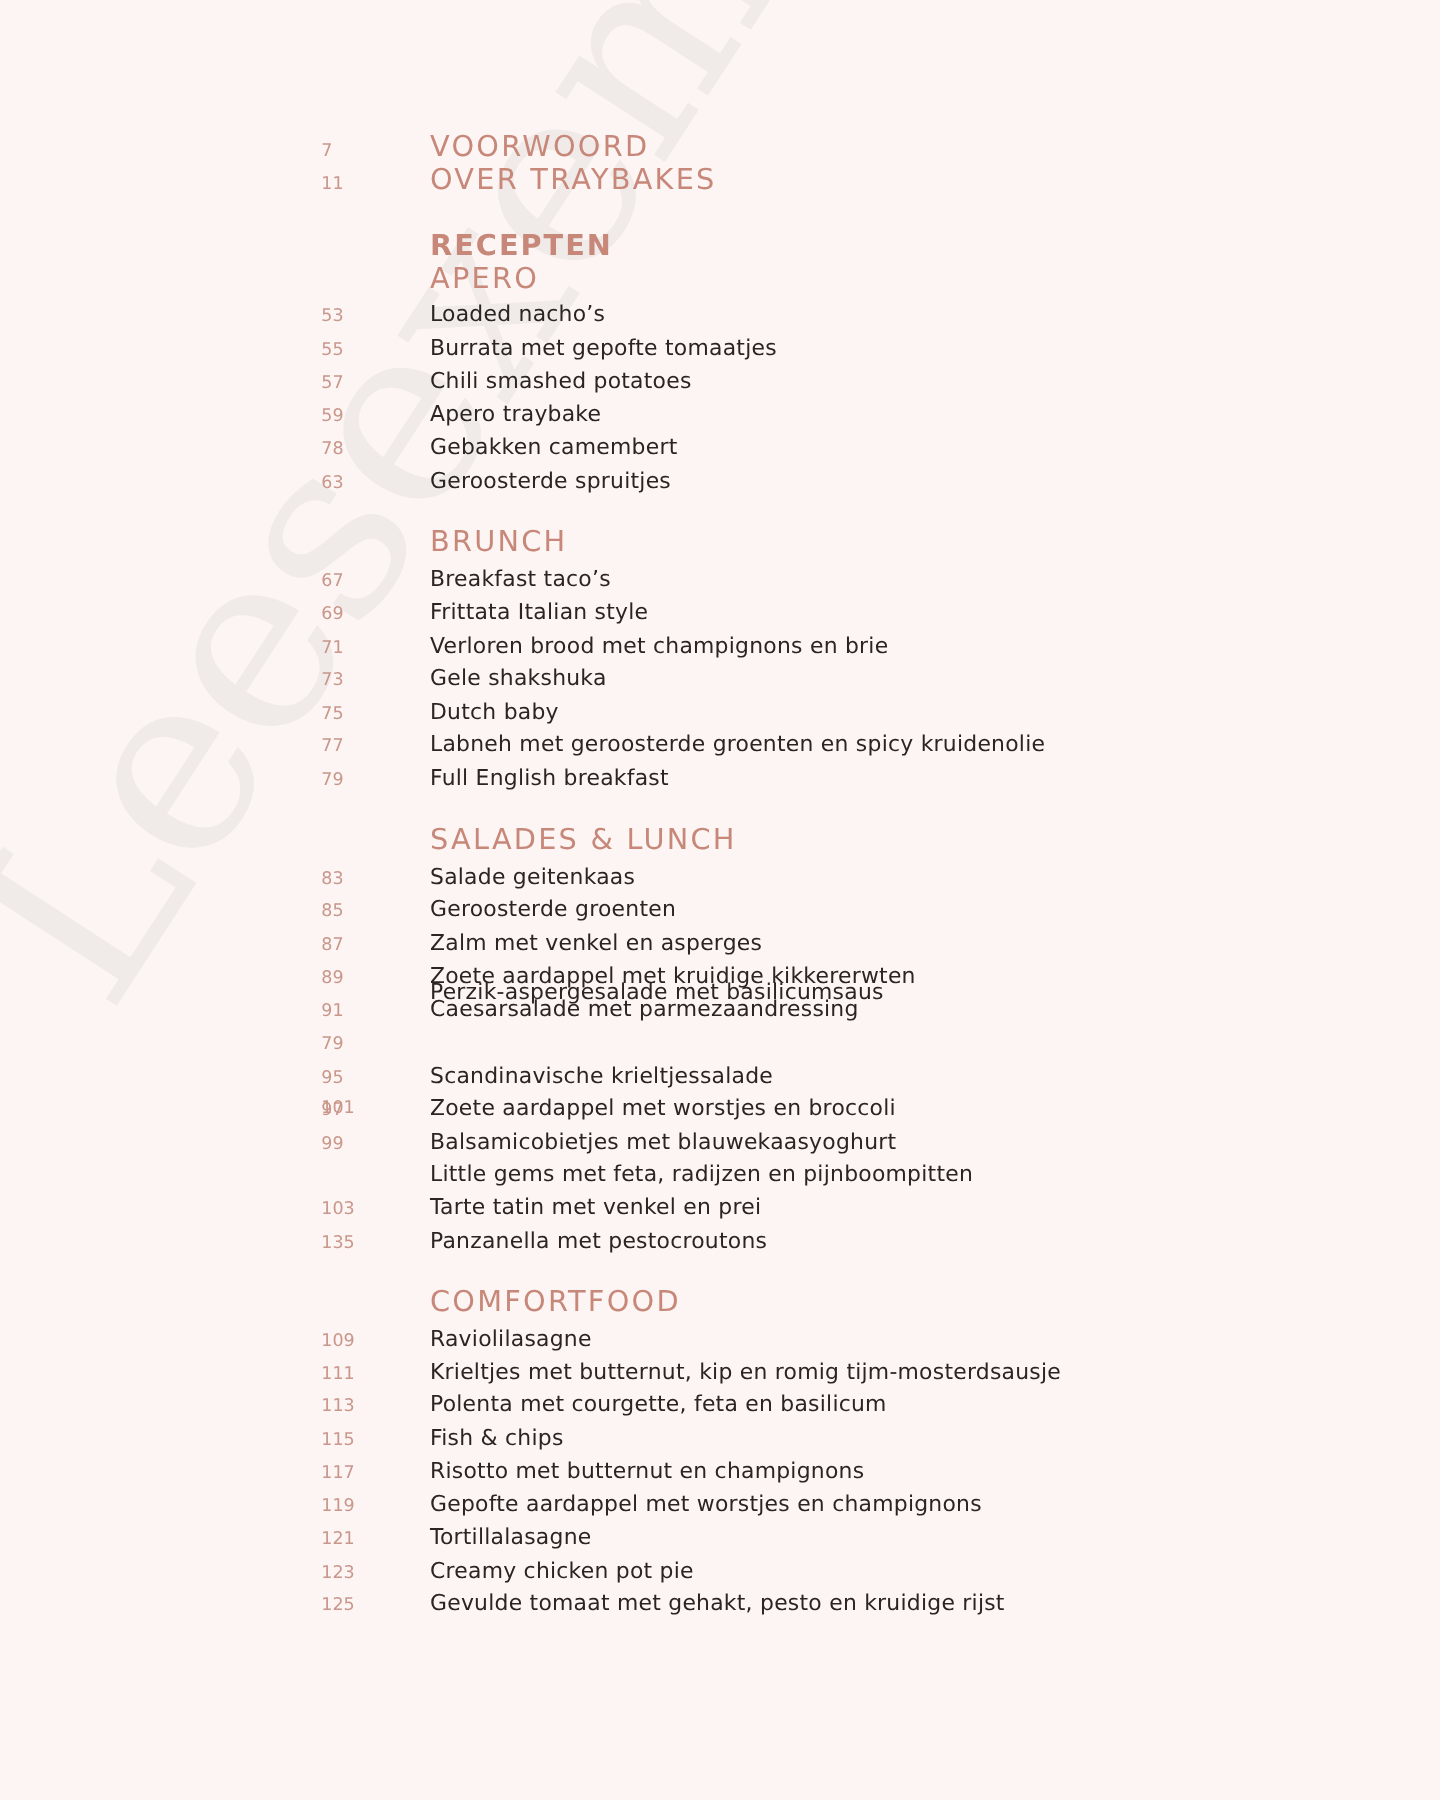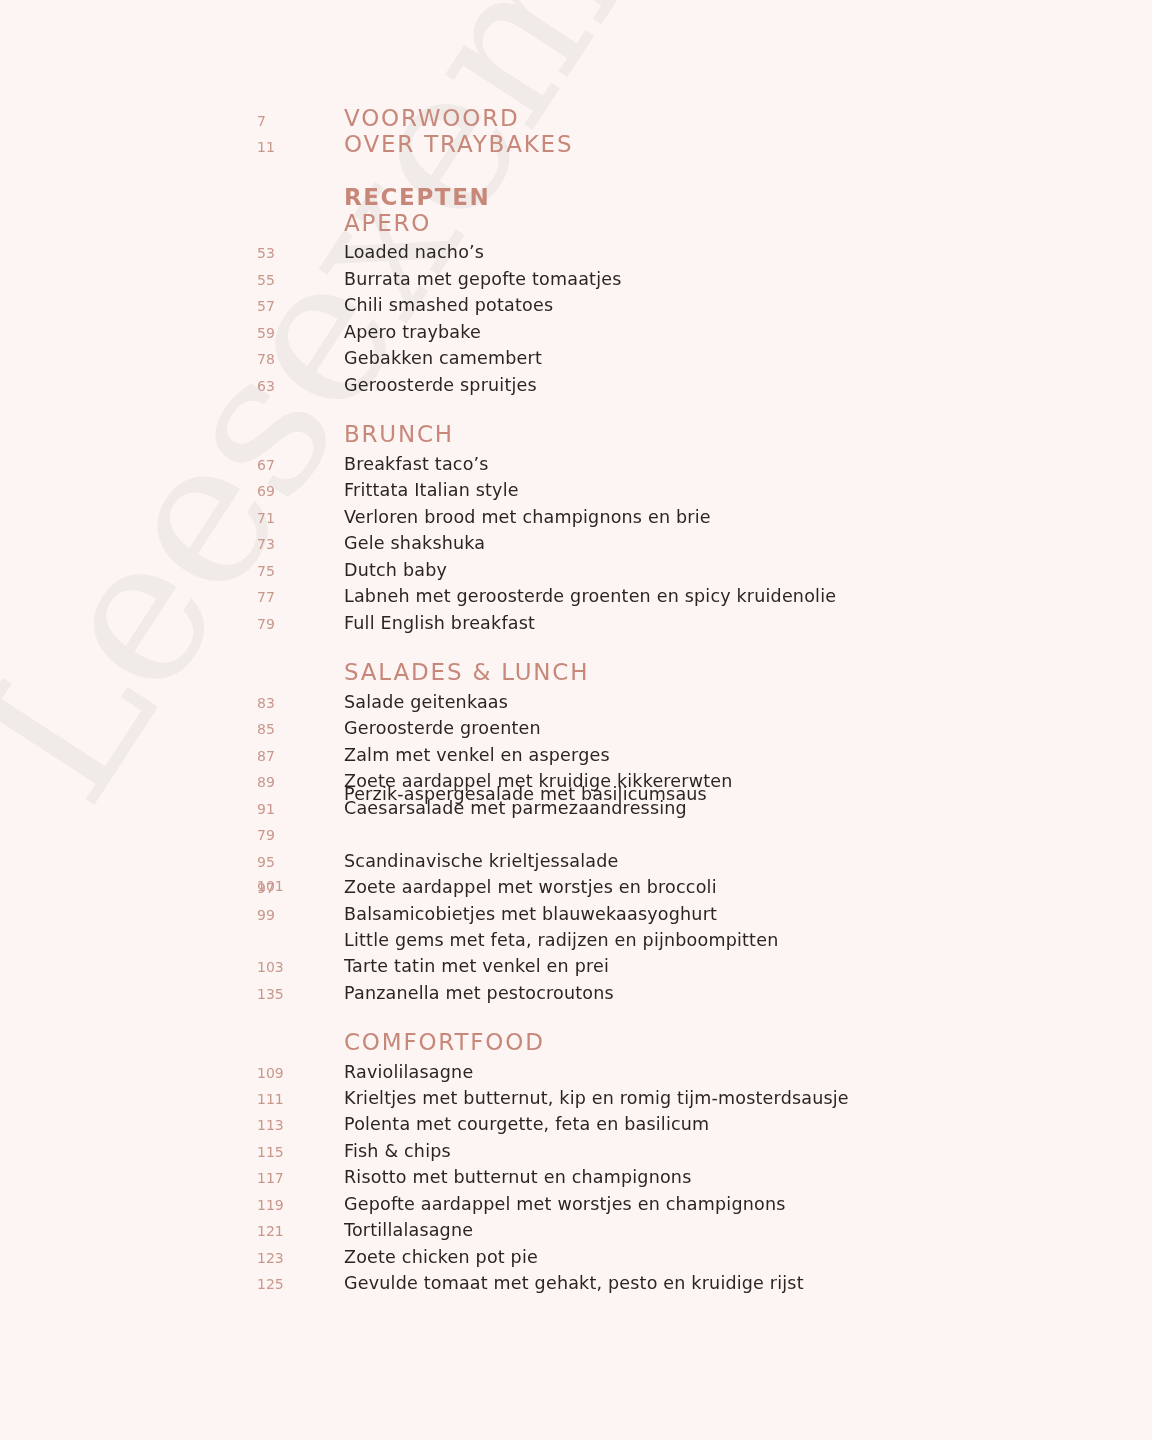--- a/index.html
+++ b/index.html
@@ -193,19 +193,19 @@
   <div>
       <span class="num" style="top:1197px">119</span>
       <span class="title" style="top:1194px">Gepofte aardappel met worstjes en champignons</span>
     </div>
   <div>
       <span class="num" style="top:1223px">121</span>
       <span class="title" style="top:1220px">Tortillalasagne</span>
     </div>
   <div>
       <span class="num" style="top:1250px">123</span>
-      <span class="title" style="top:1247px">Zoete chicken pot pie</span>
+      <span class="title" style="top:1247px">Creamy chicken pot pie</span>
     </div>
   <div>
       <span class="num" style="top:1276px">125</span>
       <span class="title" style="top:1273px">Gevulde tomaat met gehakt, pesto en kruidige rijst</span>
     </div>
 </div>
 
 </body></html>

